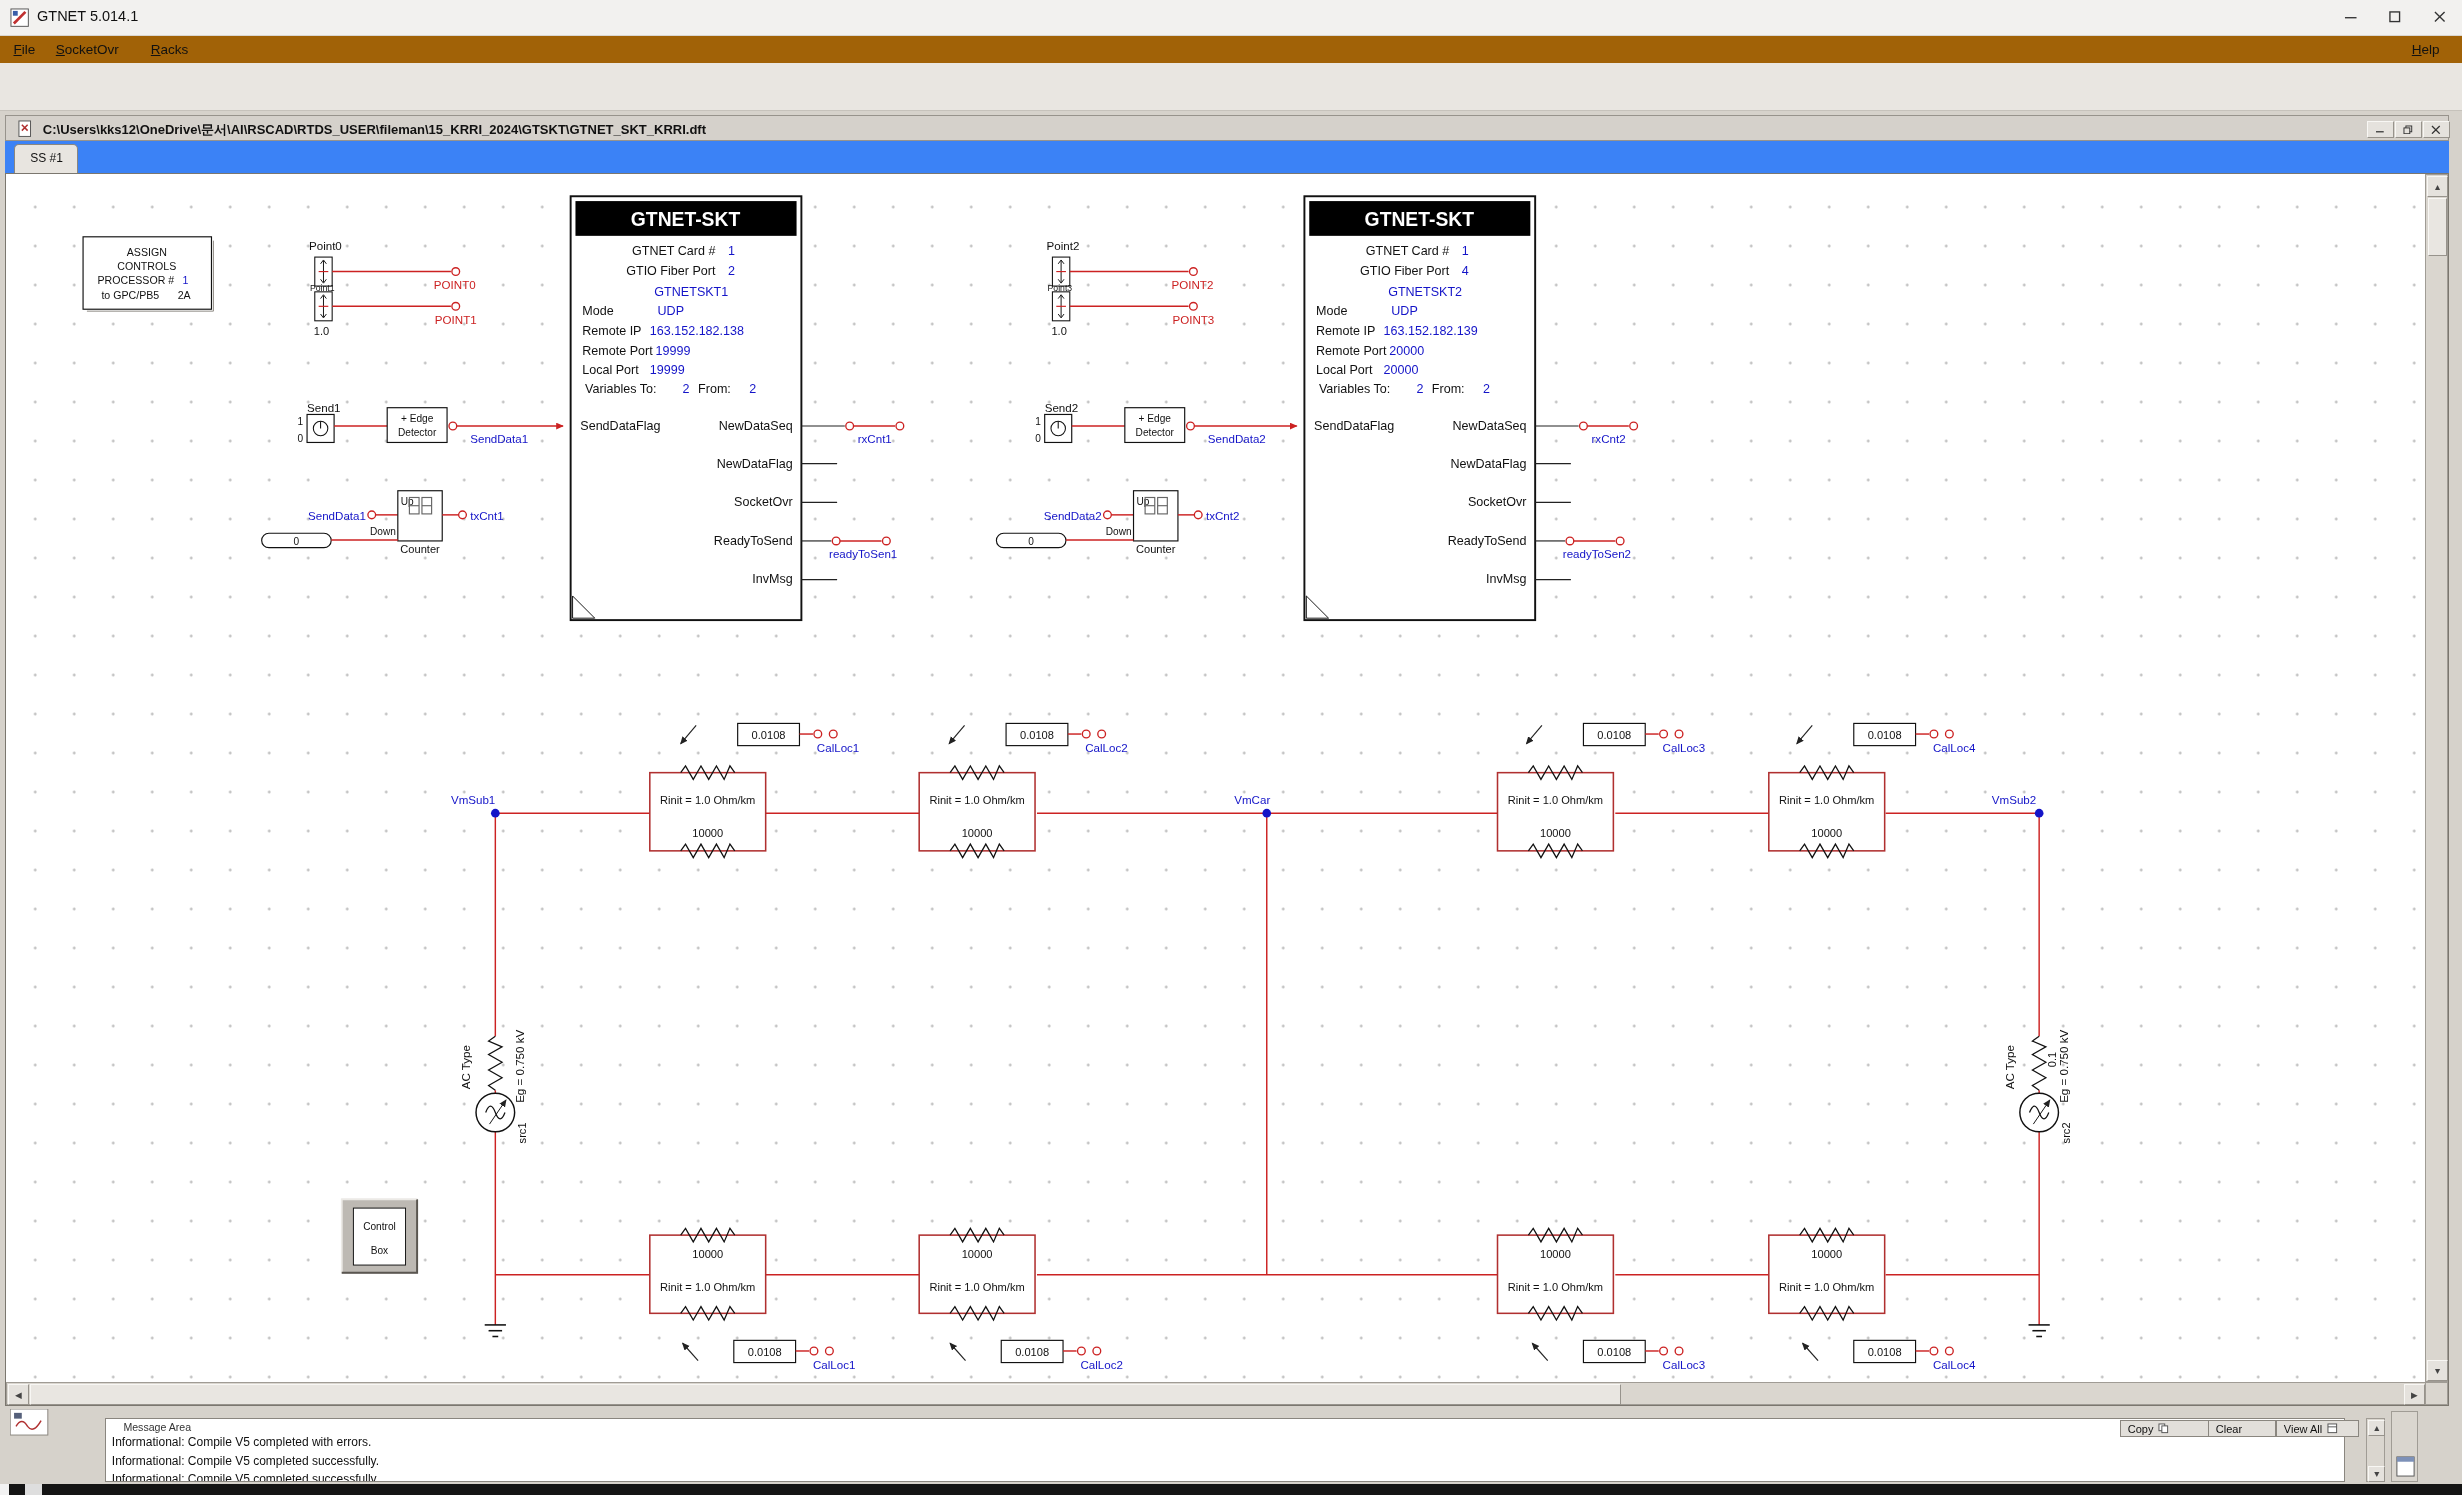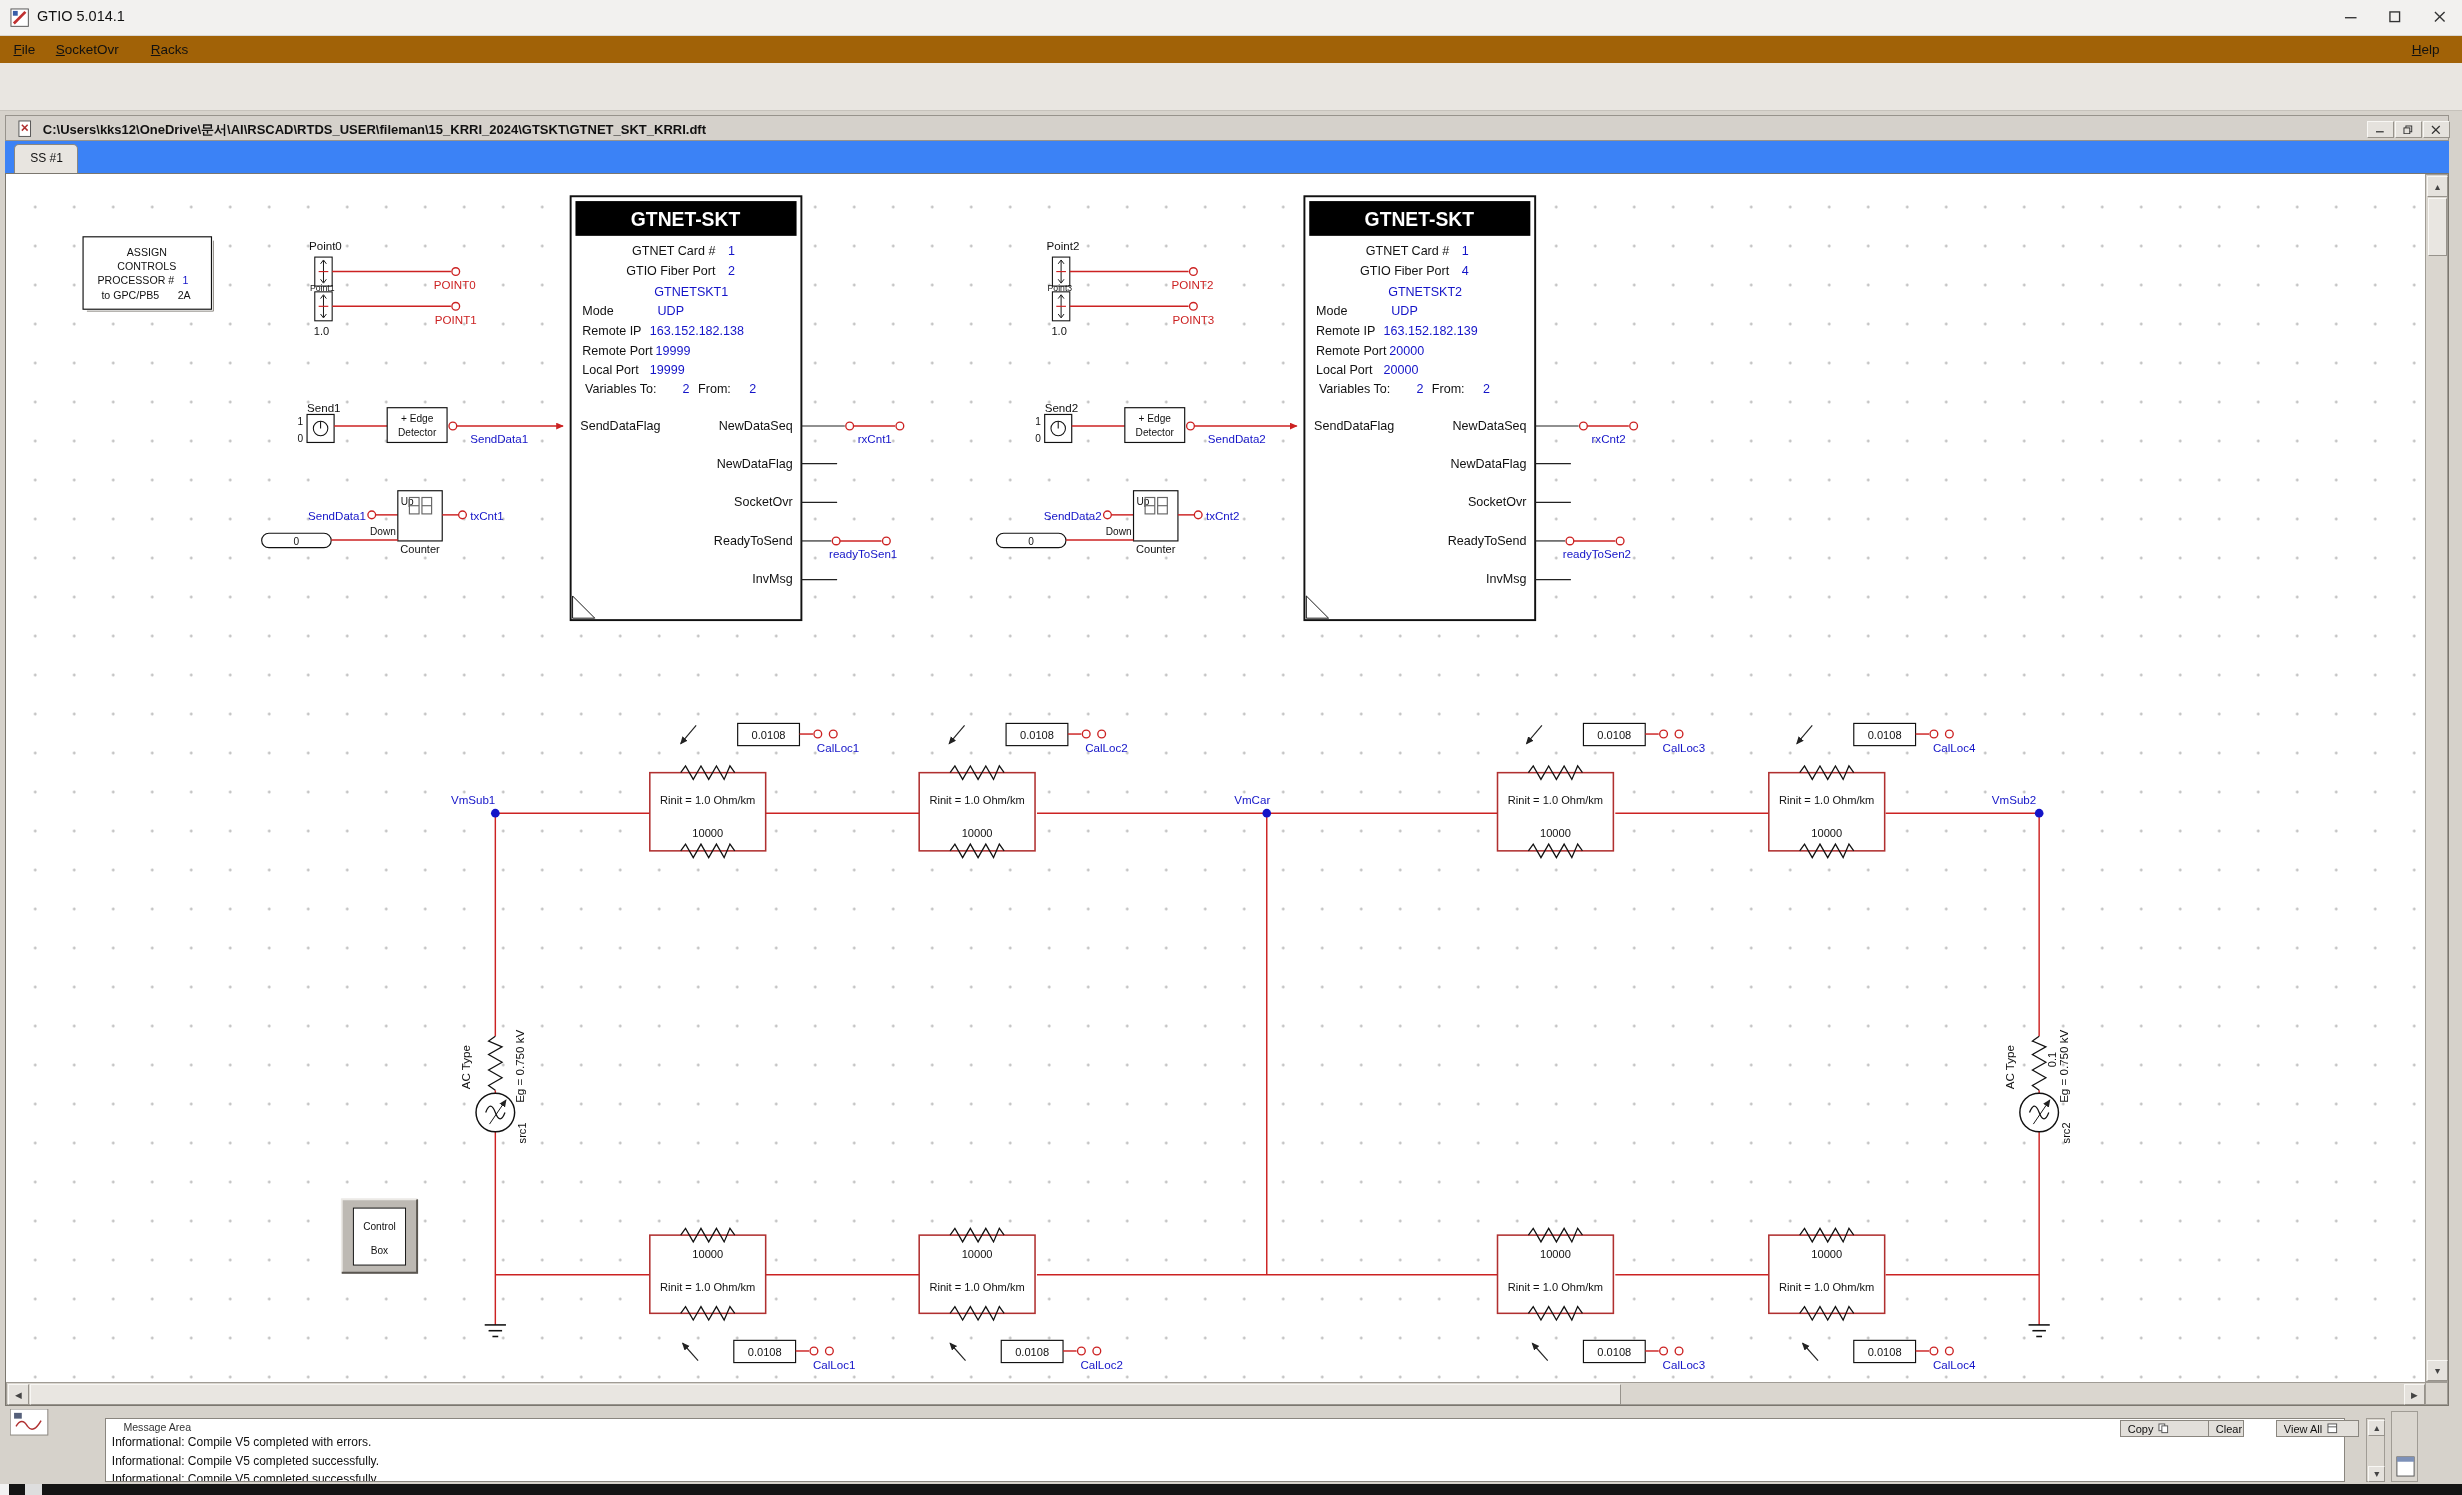--- a/index.html
+++ b/index.html
@@ -60,21 +60,21 @@
 </style>
 </head>
 <body>
 
 <div id="titlebar" class="abs">
   <svg class="abs" style="left:9.7px;top:7.7px" width="19.3" height="19.3" viewBox="0 0 20 20">
     <rect x="1" y="1" width="18" height="18" fill="#fff" stroke="#555"></rect>
     <path d="M3 15 L15 3 l2 2 L5 17 Z" fill="#c03030"></path>
     <rect x="3" y="3" width="5" height="5" fill="#3a5ea8"></rect>
   </svg>
-  <div id="title-text" class="abs">GTIO 5.014.1</div>
+  <div id="title-text" class="abs">GTNET 5.014.1</div>
   <div class="winbtn abs" style="left:2329px">
     <svg width="13.5" height="13.5" viewBox="0 0 14 14">
         <line x1="1" y1="8" x2="13" y2="8" stroke="#333" stroke-width="1.4"></line>
       </svg>
     </div>
   <div class="winbtn abs" style="left:2373px">
     <svg width="13.5" height="13.5" viewBox="0 0 14 14">
         <rect x="2" y="2" width="10" height="10" fill="none" stroke="#333" stroke-width="1.4"></rect>
       </svg>
     </div>
@@ -702,21 +702,21 @@
   <div class="msgline" style="top:35px">Informational: Compile V5 completed successfully.</div>
   <div class="msgline" style="top:53px">Informational: Compile V5 completed successfully.</div>
 </div>
 <div class="mbtn" style="left:2120px;width:93px">
   <span>Copy</span>
   <svg width="10.6" height="10.6" viewBox="0 0 11 11">
       <rect x="1" y="1" width="6" height="7" fill="#fff" stroke="#555"></rect>
       <rect x="4" y="3" width="6" height="7" fill="#fff" stroke="#555"></rect>
     </svg>
 </div>
-<div class="mbtn" style="left:2208px;width:36px">
+<div class="mbtn" style="left:2208px;width:68px">
   <span>Clear</span>
 </div>
 <div class="mbtn" style="left:2276px;width:83px">
   <span>View All</span>
   <svg width="10.6" height="10.6" viewBox="0 0 11 11">
       <rect x="1" y="1" width="9" height="9" fill="#fff" stroke="#555"></rect>
       <path d="M1 4 h9" stroke="#555"></path>
     </svg>
 </div>
 <div class="abs sb" style="left:2366px;top:1418px;width:19.3px;height:64px">

